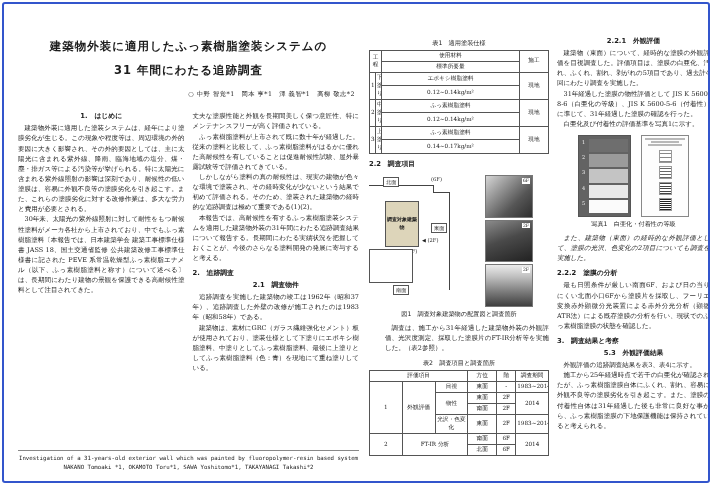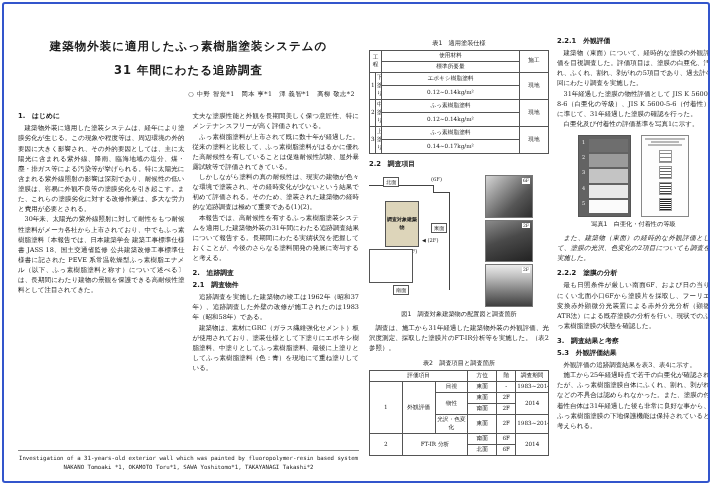--- a/index.html
+++ b/index.html
@@ -11,21 +11,21 @@
   .title{margin-top:30px;text-align:center;font-family:"DejaVu Sans",sans-serif;font-weight:bold;font-size:11.5px;line-height:2.1;letter-spacing:1px;}
   .authors{margin-top:8px;text-align:right;padding-right:4px;font-size:6.3px;letter-spacing:0.5px;}
   .cols{display:flex;gap:8px;margin-top:12px;}
   .p1 .cols{height:312px;overflow:hidden;}
   .col{flex:1;min-width:0;}
   .p2 .colA{flex:0 0 180px;padding-top:20px;}
   .p2 .colB{flex:1;padding-top:20px;}
   p{margin:0;font-size:6.5px;line-height:1.56;text-align:justify;}
   p.ind{text-indent:1em;}
   .h{font-family:"DejaVu Sans",sans-serif;font-weight:bold;font-size:6.8px;margin:5px 0 2px 0;}
-  .h.first{margin-top:0;}
+  .h.first{margin-top:0;text-align:center;}
   .footnote{position:absolute;left:0;right:0;bottom:8px;border-top:1px solid #888;padding-top:3px;font-family:"DejaVu Sans Mono",monospace;font-size:5.7px;line-height:1.7;text-align:center;color:#222;}
   .tcap,.fcap{font-size:6.2px;text-align:center;margin:3px 0 2px 0;font-family:"DejaVu Sans",sans-serif;}
   table{border-collapse:collapse;width:100%;font-size:5.7px;table-layout:fixed;}
   th,td{border:1px solid #555;padding:1px 1px;text-align:center;font-weight:normal;line-height:1.4;overflow:hidden;}
   .t1 .c-no{width:9px;}.t1 .c-step{width:28px;}.t1 .c-site{width:26px;}
   .t2 .c-no{width:9px;}.t2 .c-grp{width:24px;}.t2 .c-sub{width:40px;}.t2 .c-dir{width:26px;}.t2 .c-fl{width:16px;}
   
   .figure1{display:flex;gap:4px;margin-top:6px;height:132px;}
   .plan{position:relative;flex:0 0 112px;height:100%;font-size:5.2px;}
   .pl-line{position:absolute;background:#444;}
@@ -163,21 +163,21 @@
             <div class="photo ph2">
                 <span class="chip">2F</span>
               </div>
             <div class="photo ph3">
                 <span class="chip">2F</span>
               </div>
           </div>
         </div>
         <div class="fcap">図1　調査対象建築物の配置図と調査箇所</div>
 
-        <p class="ind" style="margin-top:4px;">調査は、施工から31年経過した建築物外装の外観評価、光沢度測定、採取した塗膜片のFT-IR分析等を実施した。（表2参照）。</p>
+        <p class="ind" style="margin-top:4px;margin-left:16px;">調査は、施工から31年経過した建築物外装の外観評価、光沢度測定、採取した塗膜片のFT-IR分析等を実施した。（表2参照）。</p>
 
         <div class="tcap" style="margin-top:6px;">表2　調査項目と調査箇所</div>
         <table class="t2">
           <tbody>
               <tr>
             <th colspan="3">評価項目</th>
             <th class="c-dir">方位</th>
             <th class="c-fl">階</th>
             <th>調査期間</th>
           </tr>
@@ -262,18 +262,18 @@
           </div>
         </div>
         <div class="fcap">写真1　白亜化・付着性の等級</div>
 
         <p class="ind" style="margin-top:4px;font-style:italic;">また、建築物（東面）の経時的な外観評価として、塗膜の光沢、色変化の2項目についても調査を実施した。</p>
         <div class="h">2.2.2　塗膜の分析</div>
         <p class="ind">最も日照条件が厳しい南面6F、および日の当りにくい北面小口6Fから塗膜片を採取し、フーリエ変換赤外顕微分光装置による赤外分光分析（顕微ATR法）による既存塗膜の分析を行い、現状でのふっ素樹脂塗膜の状態を確認した。</p>
         <div class="h">3.　調査結果と考察</div>
         <div class="h first">5.3　外観評価結果</div>
         <p class="ind">外観評価の追跡調査結果を表3、表4に示す。</p>
-        <p class="ind">施工から25年経過時点で若干の白亜化が確認されたが、ふっ素樹脂塗膜自体にふくれ、割れ、剥がれなどの不具合は認められなかった。また、塗膜の付着性自体は31年経過した後も非常に良好な事から、ふっ素樹脂塗膜の下地保護機能は保持されていると考えられる。</p>
+        <p class="ind">施工から25年経過時点で若干の白亜化が確認されたが、ふっ素樹脂塗膜自体にふくれ、割れ、容易に外観不良等の塗膜劣化を引き起こす。また、塗膜の付着性自体は31年経過した後も非常に良好な事から、ふっ素樹脂塗膜の下地保護機能は保持されていると考えられる。</p>
       </div>
 
     </div>
   </div>
 </div>
 
 </body></html>

